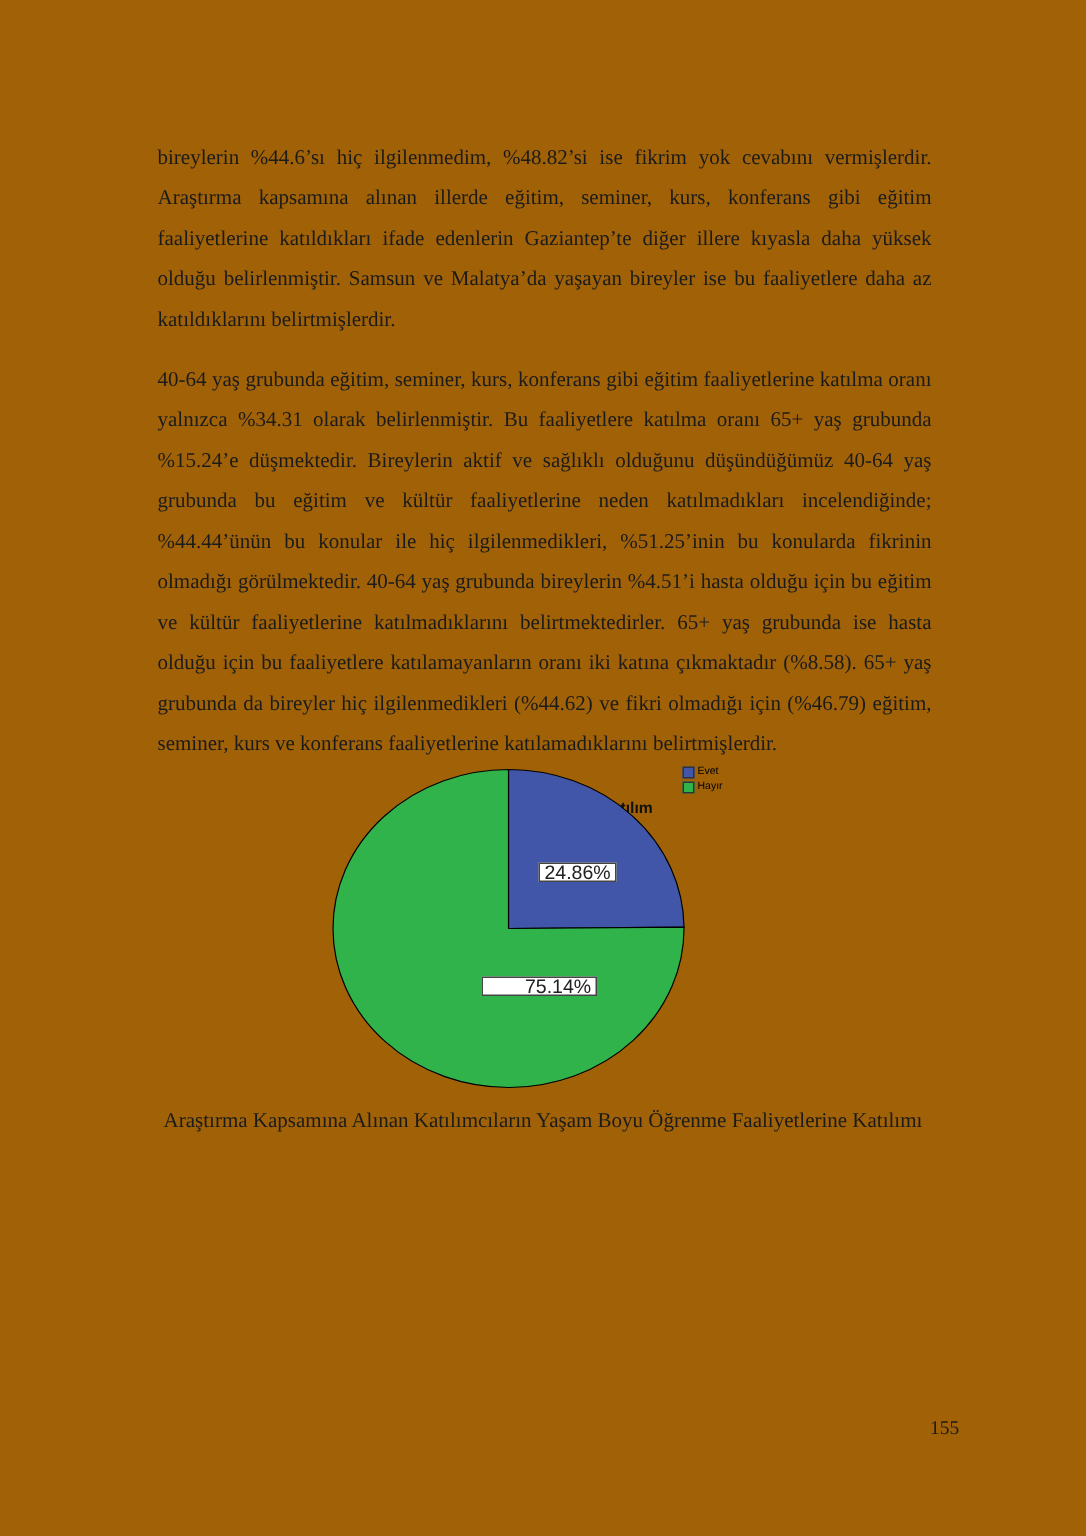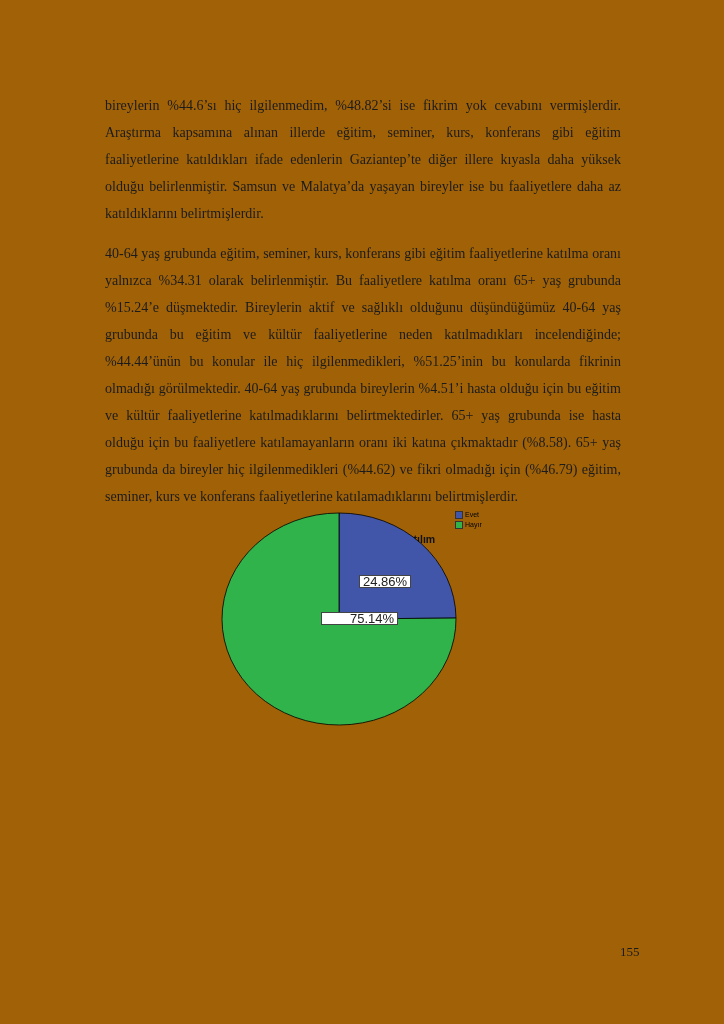--- a/index.html
+++ b/index.html
@@ -11,21 +11,21 @@
                font-family:"Liberation Sans", sans-serif;font-weight:bold;font-size:10.5px;color:#111;margin-top:32px;}
   .pie-svg{position:absolute;left:219px;top:507px;}
   .legend{position:absolute;left:455px;top:511px;font-family:"Liberation Sans", sans-serif;
           font-size:7px;line-height:8.5px;color:#000;}
   .legend-row{display:flex;align-items:center;margin-bottom:1px;}
   .swatch{display:inline-block;width:6px;height:6px;margin-right:2px;border:0.5px solid #333;}
   .slice-label{position:absolute;background:#ffffff;border:0.7px solid #444;color:#222;
                font-family:"Liberation Sans", sans-serif;font-size:13px;line-height:9px;
                padding:1px 3px;white-space:nowrap;}
   .slice-label-0{left:359px;top:575px;}
-  .slice-label-1{left:321px;top:612px;padding-left:28px;}
+  .slice-label-1{left:321px;top:651px;padding-left:28px;}
   .caption{position:absolute;left:0;top:740px;width:724px;margin:0;text-align:center;
            font-size:14px;color:#1b1b1b;}
   .page-number{position:absolute;left:620px;top:944px;font-size:13px;color:#1b1b1b;}
 </style>
 </head>
 <body>
 
 <div class="page">
 
   <div class="body-text">
@@ -47,16 +47,17 @@
     </div>
     <div class="legend-row">
       <span class="swatch" id="swatch-1" style="background: rgb(47, 179, 74);"></span>
       <span>Hayır</span>
     </div>
   </div>
 
   <div class="slice-label slice-label-0">24.86%</div>
   <div class="slice-label slice-label-1">75.14%</div>
 
+  <p class="caption">Araştırma Kapsamına Alınan Katılımcıların Yaşam Boyu Öğrenme Faaliyetlerine Katılımı</p>
 
   <div class="page-number">155</div>
 
 </div>
 
 </body></html>

